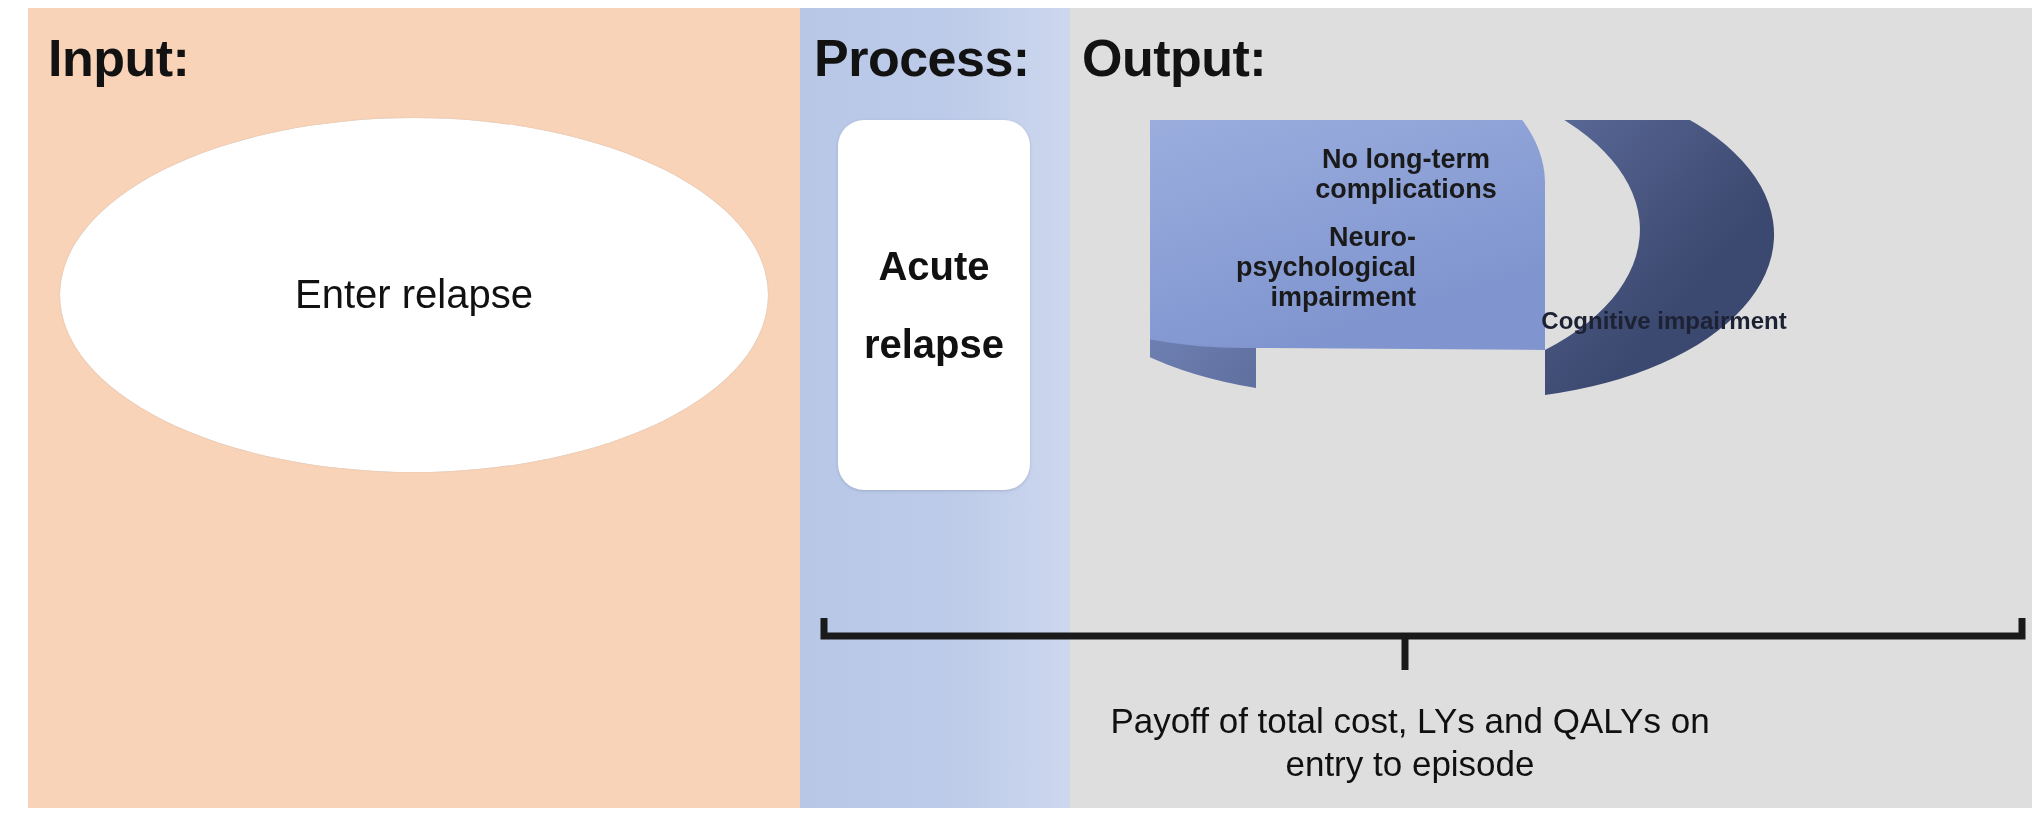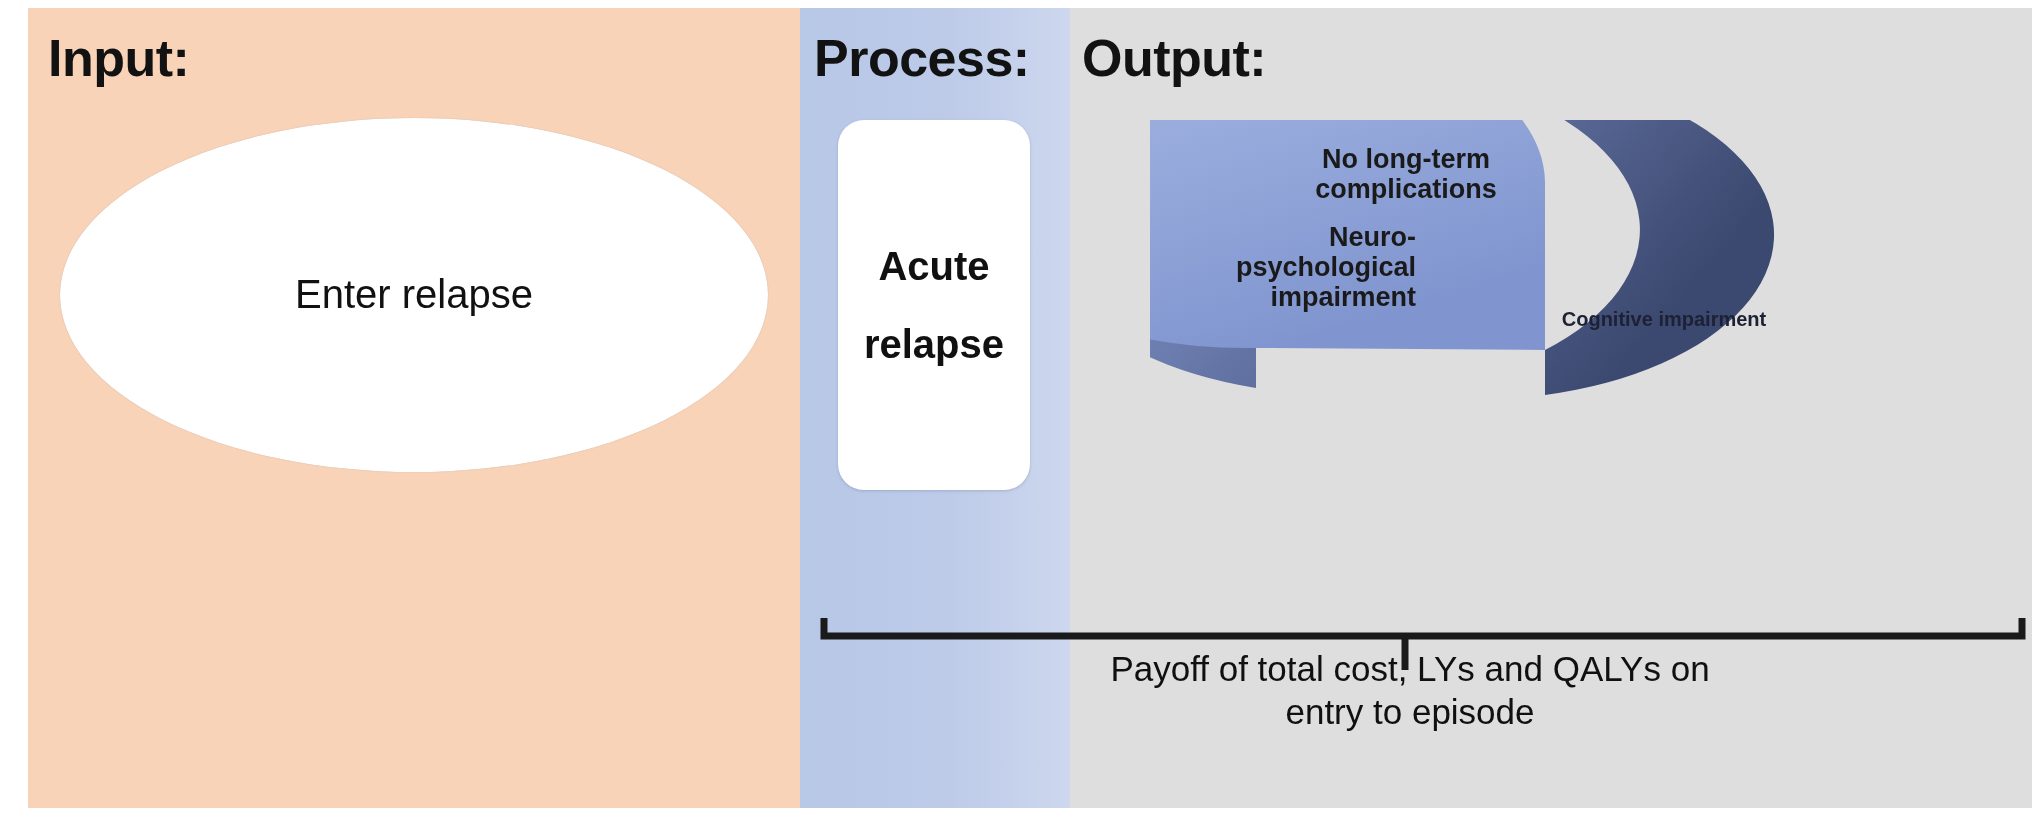--- a/index.html
+++ b/index.html
@@ -131,33 +131,33 @@
     left: 1166px;
     top: 222px;
     width: 250px;
     font-size: 27px;
     text-align: right;
   }
   #label-cog {
     left: 1449px;
     top: 308px;
     width: 430px;
-    font-size: 20px;
+    font-size: 24px;
     color: #1c2134;
   }
 
   
   #bracket { position: absolute; left: 820px; top: 614px; width: 1206px; height: 60px; }
   #bracket svg { display: block; }
 
   
   #payoff {
     position: absolute;
     left: 960px;
-    top: 648px;
+    top: 700px;
     width: 900px;
     text-align: center;
     font-size: 35px;
     line-height: 1.22;
     color: #101010;
   }
 </style>
 </head>
 <body>
 

